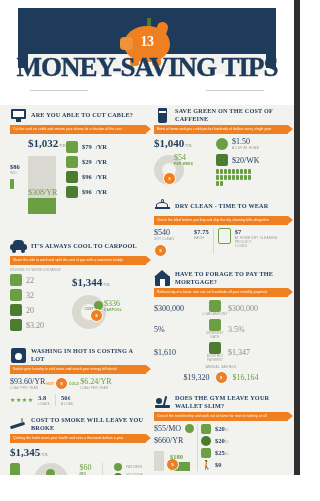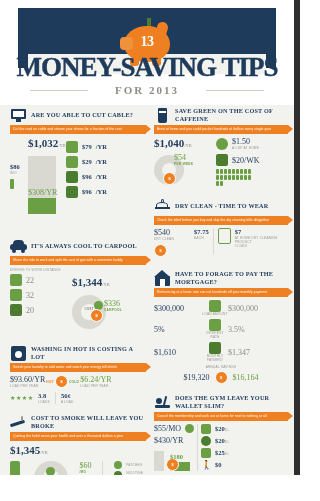--- a/index.html
+++ b/index.html
@@ -176,21 +176,20 @@
       <div class="piggy-ear"></div>
       <div class="piggy-snout"></div>
       <div class="piggy-leg a"></div>
       <div class="piggy-leg b"></div>
       <div class="piggy-num">13</div>
     </div>
 
     <div class="hdr-title">MONEY-SAVING TIPS</div>
     <div class="hdr-rule l"></div>
     <div class="hdr-rule r"></div>
-    <div class="hdr-sub">FOR 2013</div>
   </div>
 
   <div class="cols">
 
     <div class="col left">
 
       <div class="sec">
         <div class="sec-head">
           <div class="sec-ico">
             <div style="position:absolute;left:1px;top:2px;width:15px;height:10px;background:#1f3b5c;border-radius:1px;"></div>
@@ -264,20 +263,24 @@
                 <div class="gico sq"></div>
                 <div class="mid gray">22</div>
               </div>
               <div class="row" style="margin-bottom:3px;">
                 <div class="gico sq"></div>
                 <div class="mid gray">32</div>
               </div>
               <div class="row" style="margin-bottom:3px;">
                 <div class="gico dk"></div>
                 <div class="mid gray">20</div>
+              </div>
+              <div class="row">
+                <div class="gico dk"></div>
+                <div class="mid gray">$3.20</div>
               </div>
             </div>
             <div style="flex:1;position:relative;padding-top:2px;">
               <div class="big">
                 <span>$1,344</span><span class="suf">/YR</span>
               </div>
               <div style="position:relative;margin-top:4px;">
                 <div class="donut">
                   <div class="hole"></div>
                   <div class="pct">COST</div>
@@ -549,21 +552,21 @@
         <div class="sec-body">
           <div style="display:flex;gap:3px;">
             <div style="width:40px;">
               <div class="row" style="margin-bottom:3px;">
                 <div class="mid">
                   <span>$55</span><span class="suf">/MO</span>
                 </div>
                 <div class="gico sq" style="width:9px;height:9px;flex:0 0 9px;border-radius:50%;"></div>
               </div>
               <div class="mid">
-                <span>$430</span><span class="suf">/YR</span>
+                <span>$660</span><span class="suf">/YR</span>
               </div>
               <div style="position:relative;margin-top:4px;height:22px;">
                 <div style="position:absolute;left:0;bottom:0;width:10px;height:20px;background:#d9d9d2;"></div>
                 <div style="position:absolute;left:16px;bottom:0;width:20px;height:9px;background:#6b9f43;"></div>
                 <div class="coin" style="left:12px;bottom:0;top:auto;">$</div>
                 <div class="sm" style="position:absolute;left:16px;bottom:10px;color:#6b9f43;">$180</div>
               </div>
             </div>
             <div class="divider"></div>
             <div style="flex:1;">

